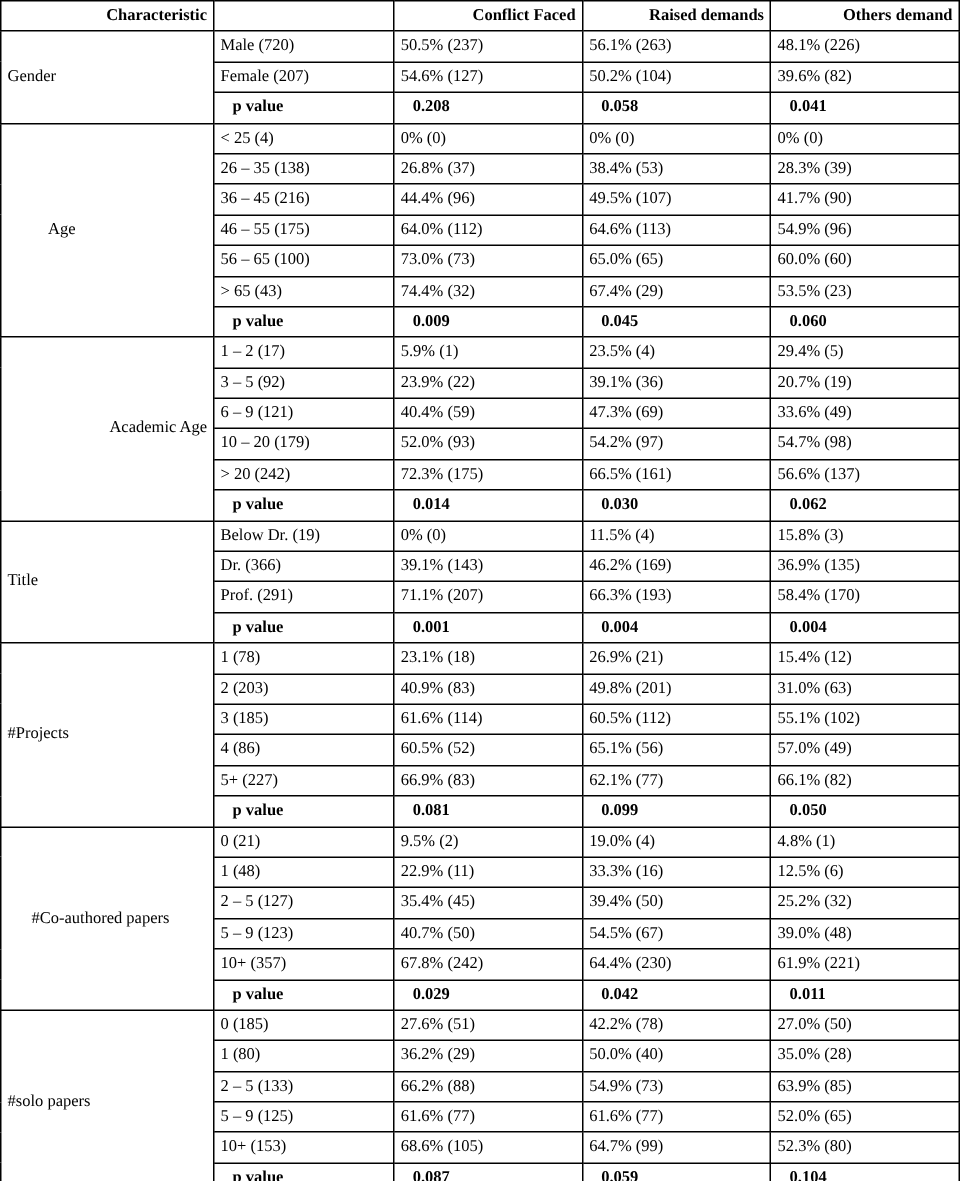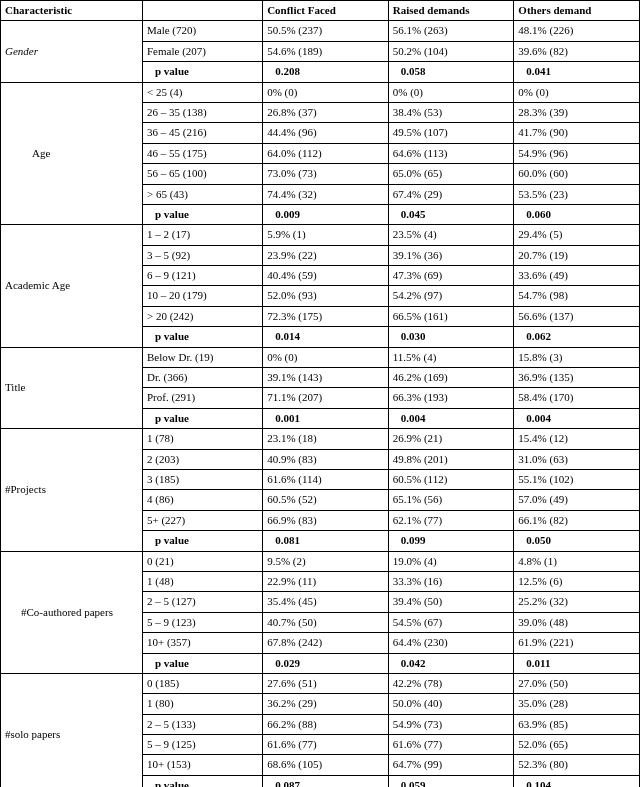--- a/index.html
+++ b/index.html
@@ -15,21 +15,21 @@
       border-collapse: collapse;
       table-layout: fixed;
     }
     th, td {
       border: 1px solid #000;
       padding: 2px 4px;
       vertical-align: top;
       line-height: 1.4;
     }
     th {
-      text-align: left;
+      text-align: right;
       font-weight: bold;
       background: #fff;
     }
     .col-char { width: 130px; }
     .col-sub  { width: 110px; }
     .col-cf   { width: 115px; }
     .col-rd   { width: 115px; }
     .col-od   { width: 115px; }
     .pval { font-weight: bold; padding-left: 12px; }
   </style>
@@ -41,29 +41,29 @@
     <tr>
       <th class="col-char">Characteristic</th>
       <th class="col-sub"></th>
       <th class="col-cf">Conflict Faced</th>
       <th class="col-rd">Raised demands</th>
       <th class="col-od">Others demand</th>
     </tr>
   </thead>
   <tbody id="table-body">
   <tr>
-        <td class="col-char" rowspan="3" style="vertical-align: middle; font-style: italic;">Gender</td>
+        <td class="col-char" rowspan="3" style="vertical-align: middle;">Gender</td>
         <td class="col-sub">Male (720)</td>
         <td class="col-cf">50.5% (237)</td>
         <td class="col-rd">56.1% (263)</td>
         <td class="col-od">48.1% (226)</td>
       </tr>
       <tr>
         <td class="col-sub">Female (207)</td>
-        <td class="col-cf">54.6% (189)</td>
+        <td class="col-cf">54.6% (127)</td>
         <td class="col-rd">50.2% (104)</td>
         <td class="col-od">39.6% (82)</td>
       </tr>
       <tr>
         <td class="col-sub pval">p value</td>
         <td class="col-cf pval">0.208</td>
         <td class="col-rd pval">0.058</td>
         <td class="col-od pval">0.041</td>
       </tr>
       <tr>
@@ -103,21 +103,21 @@
         <td class="col-rd">67.4% (29)</td>
         <td class="col-od">53.5% (23)</td>
       </tr>
       <tr>
         <td class="col-sub pval">p value</td>
         <td class="col-cf pval">0.009</td>
         <td class="col-rd pval">0.045</td>
         <td class="col-od pval">0.060</td>
       </tr>
       <tr>
-        <td class="col-char" rowspan="6" style="vertical-align: middle;">Academic Age</td>
+        <td class="col-char" rowspan="6" style="vertical-align: middle; text-align: right;">Academic Age</td>
         <td class="col-sub">1 – 2 (17)</td>
         <td class="col-cf">5.9% (1)</td>
         <td class="col-rd">23.5% (4)</td>
         <td class="col-od">29.4% (5)</td>
       </tr>
       <tr>
         <td class="col-sub">3 – 5 (92)</td>
         <td class="col-cf">23.9% (22)</td>
         <td class="col-rd">39.1% (36)</td>
         <td class="col-od">20.7% (19)</td>

